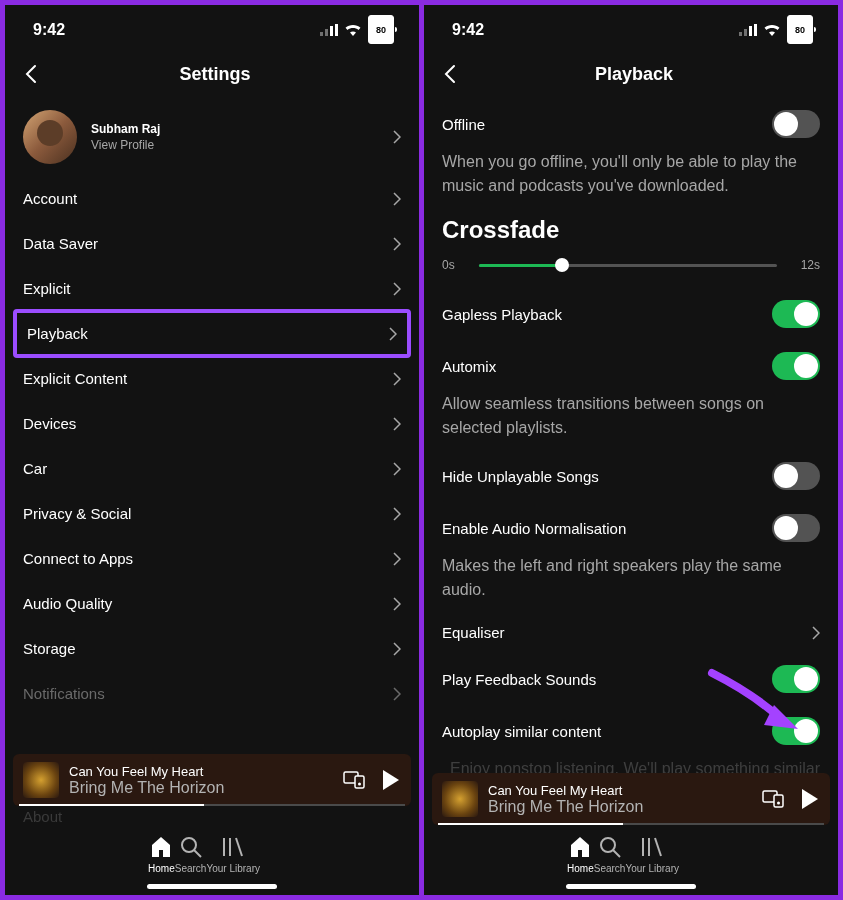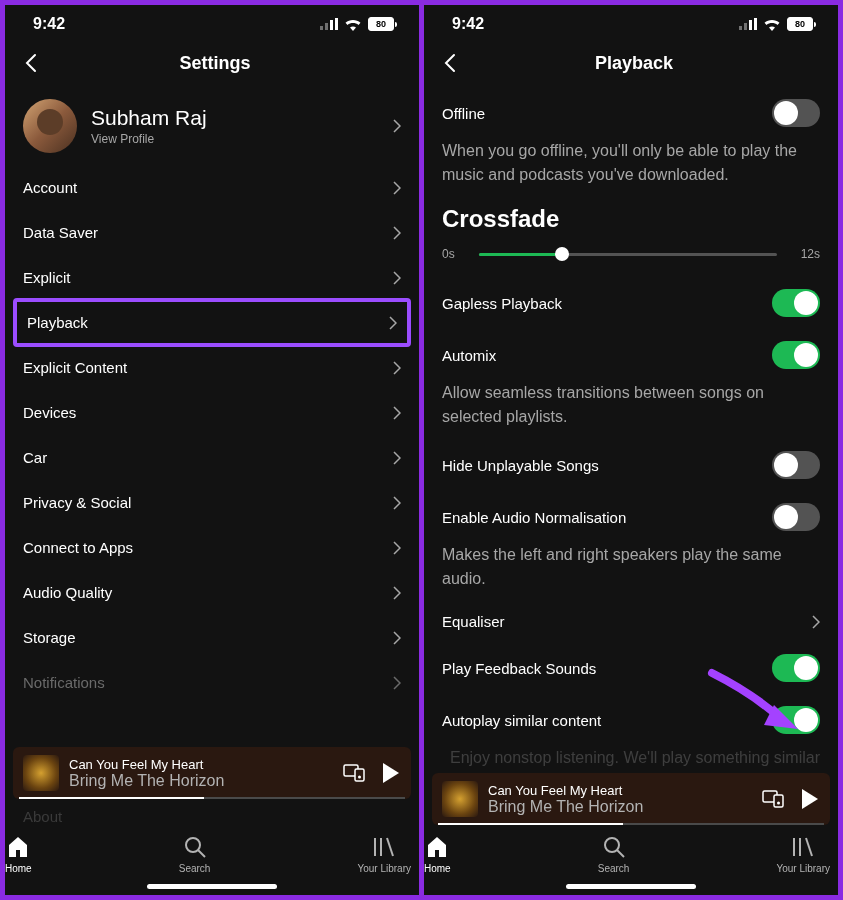--- a/index.html
+++ b/index.html
@@ -31,21 +31,21 @@
   font-size: 16px;
 }
 .status-right { display: flex; align-items: center; gap: 6px; }
 .battery {
   display: flex;
   align-items: center;
   gap: 1px;
 }
 .battery-body {
   width: 26px;
-  height: 14px;
+  height: 29px;
   border: 1px solid #fff;
   border-radius: 3px;
   position: relative;
   display: flex;
   align-items: center;
   justify-content: center;
   font-size: 9px;
   font-weight: 700;
   color: #000;
   background: #fff;
@@ -99,21 +99,21 @@
 }
 .avatar::after {
   content: '';
   position: absolute;
   top: 10px; left: 14px;
   width: 26px; height: 26px;
   background: #5c3d28;
   border-radius: 50%;
 }
 .profile-text { flex: 1; }
-.profile-name { font-size: 21px; font-weight: 400; }
+.profile-name { font-size: 12px; font-weight: 700; }
 .profile-sub { font-size: 12px; color: #a7a7a7; margin-top: 2px; }
 .chevron {
   color: #a7a7a7;
   display: flex;
   align-items: center;
 }
 .row {
   display: flex;
   align-items: center;
   justify-content: space-between;
@@ -224,22 +224,22 @@
   height: 2px;
   background: #4a4a4a;
 }
 .np-progress-fill {
   height: 100%;
   width: 48%;
   background: #fff;
 }
 .nav-bar {
   display: flex;
-  justify-content: space-between;
-  padding: 10px 8px 6px 0;
+  justify-content: center;
+  padding: 10px 16px 6px 0;
   background: #121212;
 }
 .nav-item {
   display: flex;
   flex-direction: column;
   align-items: center;
   gap: 4px;
   font-size: 10px;
   color: #b3b3b3;
   cursor: pointer;
@@ -429,21 +429,21 @@
           <circle cx="16.5" cy="13" r="1.5" fill="#fff"></circle>
         </svg>
       <svg width="20" height="22" viewBox="0 0 20 22">
           <path d="M2 1 L18 11 L2 21 Z" fill="#fff"></path>
         </svg>
     </div>
     <div class="np-progress">
         <div class="np-progress-fill"></div>
       </div>
   </div>
-  <div style="padding:9px 18px 0 18px;font-size:15px;color:#3a3a3a">About</div>
+  <div style="padding:2px 18px 0 18px;font-size:15px;color:#3a3a3a">About</div>
 
   <div class="nav-bar">
     <div class="nav-item active">
       <svg width="24" height="24" viewBox="0 0 24 24">
           <path d="M3 10 L12 2 L21 10 V22 H14 V15 H10 V22 H3 Z" fill="#fff"></path>
         </svg>
       <span>Home</span>
     </div>
     <div class="nav-item">
       <svg width="24" height="24" viewBox="0 0 24 24">

